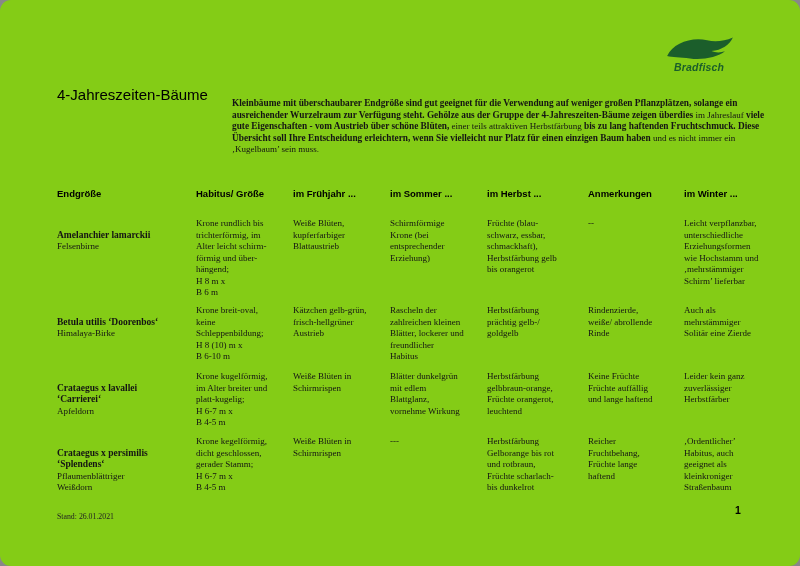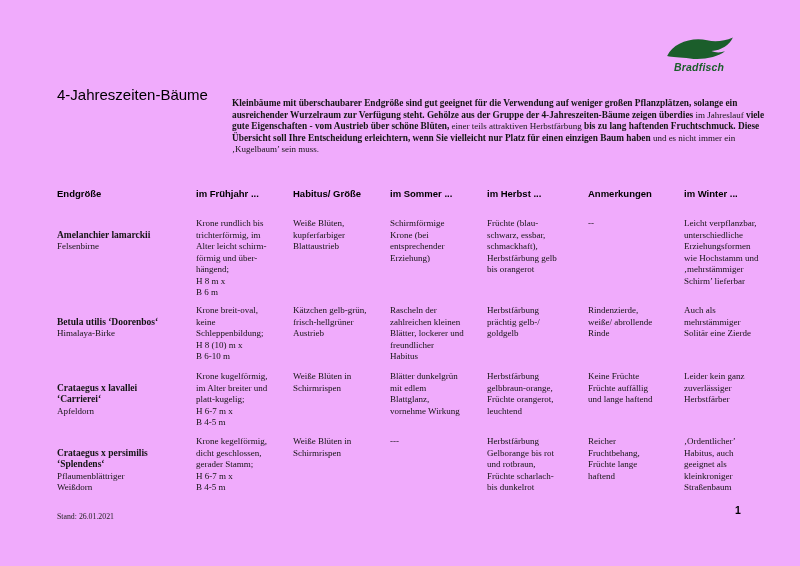--- a/index.html
+++ b/index.html
@@ -1,23 +1,24 @@
 <!DOCTYPE html>
 <html><head>
 <meta charset="utf-8">
 <style>
   html,body{margin:0;padding:0;background:#888;}
   .page{
     position:relative;
     width:800px;height:566px;
-    background:#f0abfc;
+    background:#84cc16;
     overflow:hidden;
     font-family:"Liberation Serif", serif;
     color:#131313;
     margin:0 auto;
+    border-radius:11px;
   }
   
   .logo{position:absolute;left:652px;top:36px;width:100px;text-align:left;}
   .logo svg{display:block;width:96px;height:30px;}
   .logo-text{
     display:block;margin-top:-5px;margin-left:22px;
     font-family:"Liberation Sans", sans-serif;
     font-style:italic;font-weight:bold;font-size:10.5px;
     color:#1b5e2b;letter-spacing:.2px;
   }
@@ -82,22 +83,22 @@
   </div>
 
   <div class="page-title">4-Jahreszeiten-Bäume</div>
 
   <div class="intro"><span class="seg-b">Kleinbäume mit überschaubarer Endgröße sind gut geeignet für die Verwendung auf weniger großen Pflanzplätzen, solange ein ausreichender Wurzelraum zur Verfügung steht. Gehölze aus der Gruppe der 4-Jahreszeiten-Bäume zeigen überdies </span><span class="seg-r">im Jahreslauf</span><span class="seg-b"> viele gute Eigenschaften - vom Austrieb über schöne Blüten,</span><span class="seg-r"> einer teils attraktiven Herbstfärbung</span><span class="seg-b"> bis zu lang haftenden Fruchtschmuck. Diese Übersicht soll Ihre Entscheidung erleichtern, wenn Sie vielleicht nur Platz für einen einzigen Baum haben</span><span class="seg-r"> und es nicht immer ein ‚Kugelbaum’ sein muss.</span></div>
 
   <div class="tree-table">
 
     <div class="trow thead">
       <div class="tcell">Endgröße</div>
+      <div class="tcell">Habitus/ Größe</div>
       <div class="tcell">im Frühjahr ...</div>
-      <div class="tcell">Habitus/ Größe</div>
       <div class="tcell">im Sommer ...</div>
       <div class="tcell">im Herbst ...</div>
       <div class="tcell">Anmerkungen</div>
       <div class="tcell">im Winter ...</div>
     </div>
 
     <div class="trow row-1">
       <div class="tcell">
         <span class="species-name">Amelanchier lamarckii</span>
         <span class="species-common">Felsenbirne</span>

